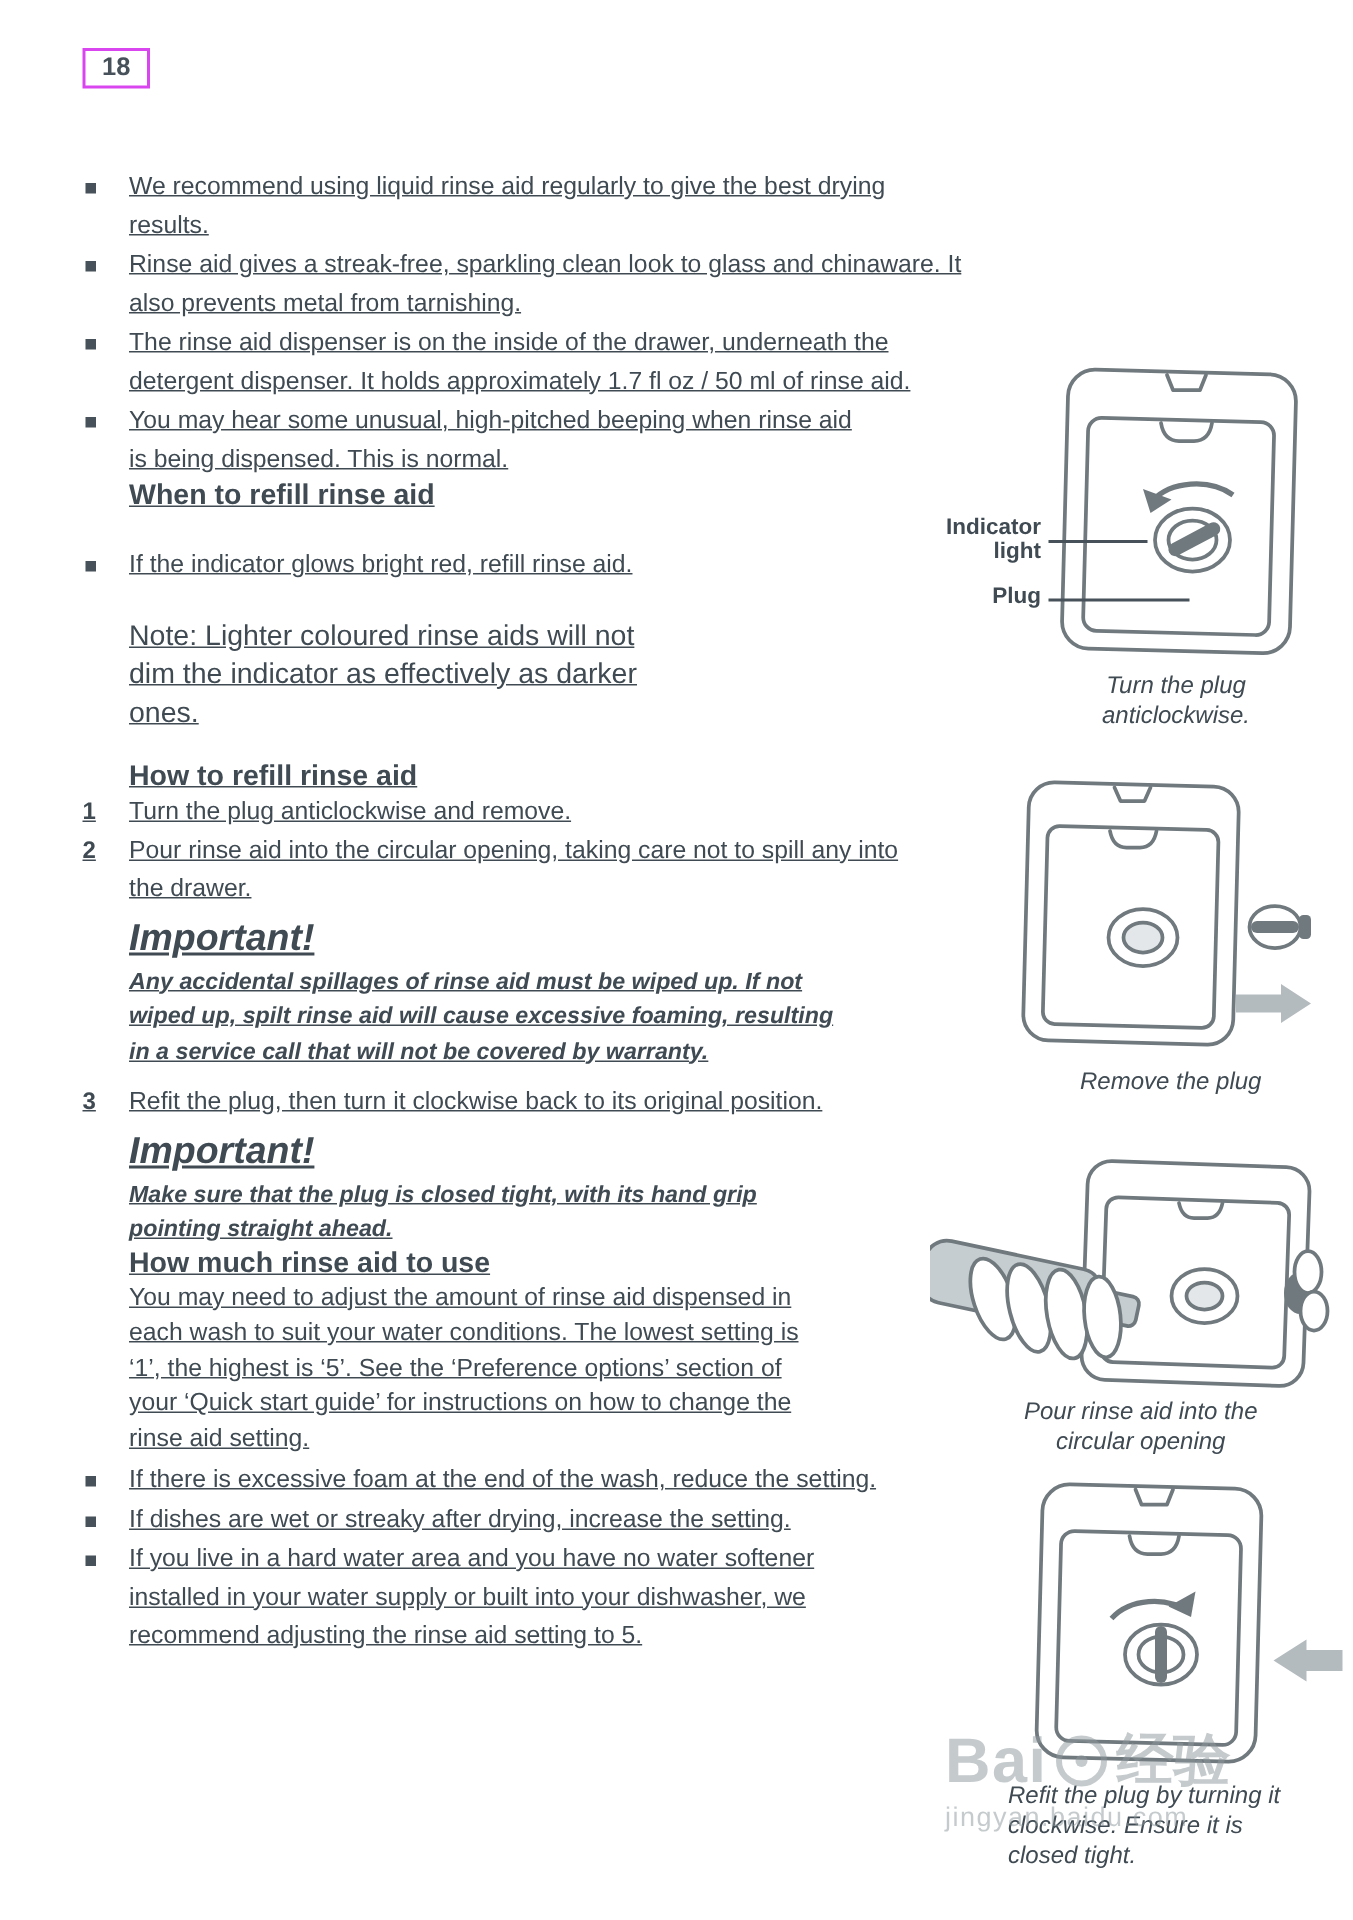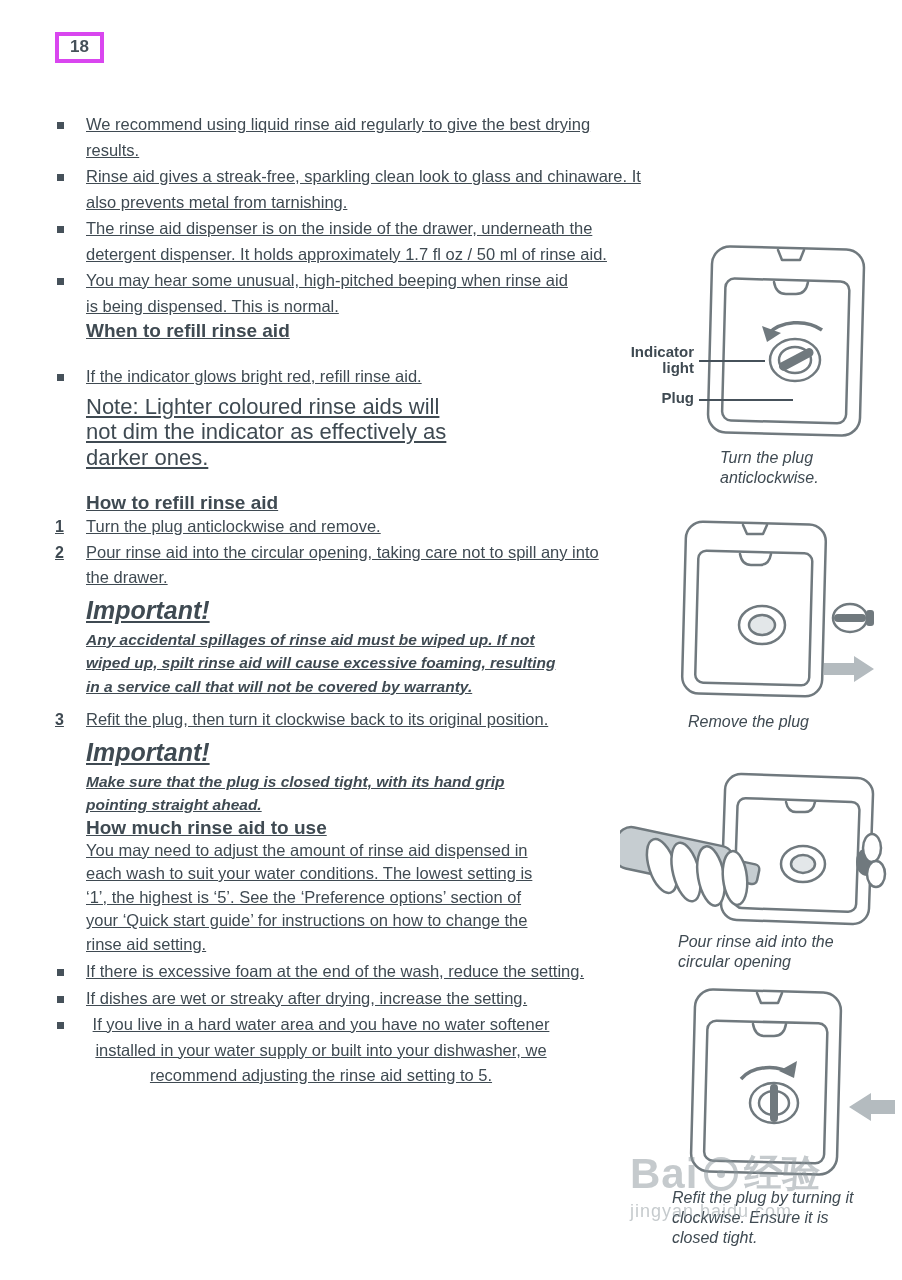--- a/index.html
+++ b/index.html
@@ -2,54 +2,54 @@
 <html><head>
 <meta charset="utf-8">
 <style>
   * { box-sizing: border-box; }
   html,body { margin:0; padding:0; background:#ffffff; }
   body { font-family:"Liberation Sans", sans-serif; color:#3f4a52; }
   .page { position:relative; width:902px; height:1280px; background:#fff; overflow:hidden; }
 
   
   .header { position:absolute; left:55px; top:32px; display:flex; align-items:center; gap:18px; }
-  .pagenum { border:4px solid #d946ef; color:#46515a; font-size:17px; font-weight:700; padding:1px 11px 2px; line-height:20px; }
+  .pagenum { border:2px solid #d946ef; color:#46515a; font-size:17px; font-weight:700; padding:1px 11px 2px; line-height:20px; }
   .title { margin:0; font-size:31px; font-weight:700; color:#5a646b; letter-spacing:.3px; }
 
   
   .content { position:absolute; left:55px; top:112px; width:590px;text-decoration:underline; }
   ul.blist { list-style:none; margin:0; padding:0; }
   ul.blist li { display:flex; margin-bottom:1px; }
   .sq { flex:none; width:7px; height:7px; background:#46515a; margin:10px 0 0 2px; }
   .btxt { margin-left:22px; font-size:16.5px; line-height:25.5px; }
   .w755 { width:752px; } .w700 { width:700px; } .w490 { width:490px; }
-  .mid  { width:540px; } .w470 { width:470px;text-align:center; }
+  .mid  { width:540px; } .w470 { width:470px; }
   h2.sec { font-size:19px; font-weight:700; margin:0; padding-left:31px; color:#3f4a52; }
   .h2-when { margin-top:23px; }
   .h2-how  { margin-top:34px; margin-bottom:30px; }
   .h2-much { margin-top:34px; margin-bottom:24px; }
-  .note { padding-left:31px; margin-top:4px; font-size:22px; line-height:25.5px; width:400px; }
+  .note { padding-left:31px; margin-top:22px; font-size:19px; line-height:25.5px; width:400px; }
   .when-list { margin-top:22px !important; }
   .step { display:flex; }
   .stepnum { flex:none; width:31px; font-weight:700; font-size:16px; line-height:25.5px; }
   .steptxt { font-size:16.5px; line-height:25.5px; width:540px; }
   .imp-h { font-size:25px; font-weight:700; font-style:italic; padding-left:31px; margin:5px 0 4px; line-height:28px; color:#3f4a52; }
   .imp-t { font-size:15.5px; font-weight:700; font-style:italic; line-height:23.5px; padding-left:31px; margin:0; }
   .imp-t.one { width:515px; }
   .imp-t.two { width:470px; }
   .step3 { margin-top:9px; }
   .para { padding-left:31px; margin:0; font-size:16.5px; line-height:23.5px; width:492px; }
   .much-list { margin-top:3px !important; }
 
   
   .rightcol { position:absolute; left:620px; top:0; width:282px; height:1280px; }
   .fig { position:absolute; }
   .fig svg { display:block; }
   .caption { position:absolute; font-style:italic; font-size:16px; line-height:20px; color:#3f4a52; }
-  .cap-center { }
+  .cap-center { text-align:center; }
   .figlabel { position:absolute; font-size:15px; font-weight:700; line-height:16px; color:#3f4a52; text-align:right; }
   .leader { position:absolute; border-top:2px solid #46515a; }
 
   
   .watermark { position:absolute; left:630px; top:1148px; width:260px; opacity:.5; color:#8d979c; z-index:6; pointer-events:none; }
   .wm-row { display:flex; align-items:center; gap:6px; }
   .wm-brand { font-size:42px; font-weight:700; letter-spacing:1px; }
   .wm-logo { width:34px; height:34px; border:4px solid #8d979c; border-radius:50%; position:relative; }
   .wm-logo::after { content:""; position:absolute; left:9px; top:9px; width:8px; height:8px; background:#8d979c; border-radius:50%; }
   .wm-suffix { font-size:38px; font-weight:700; }

